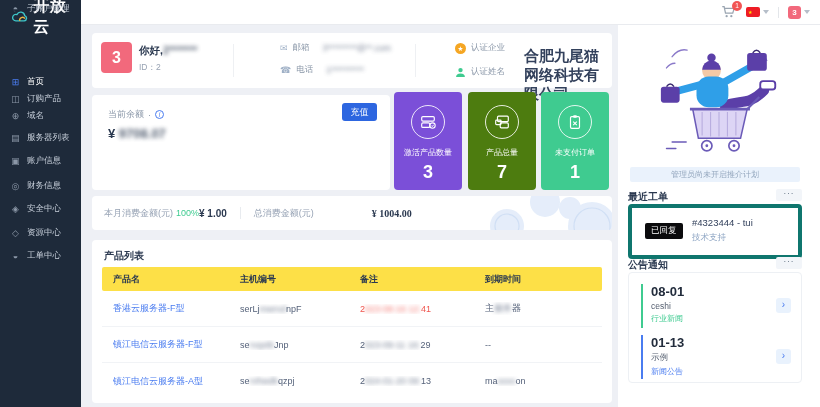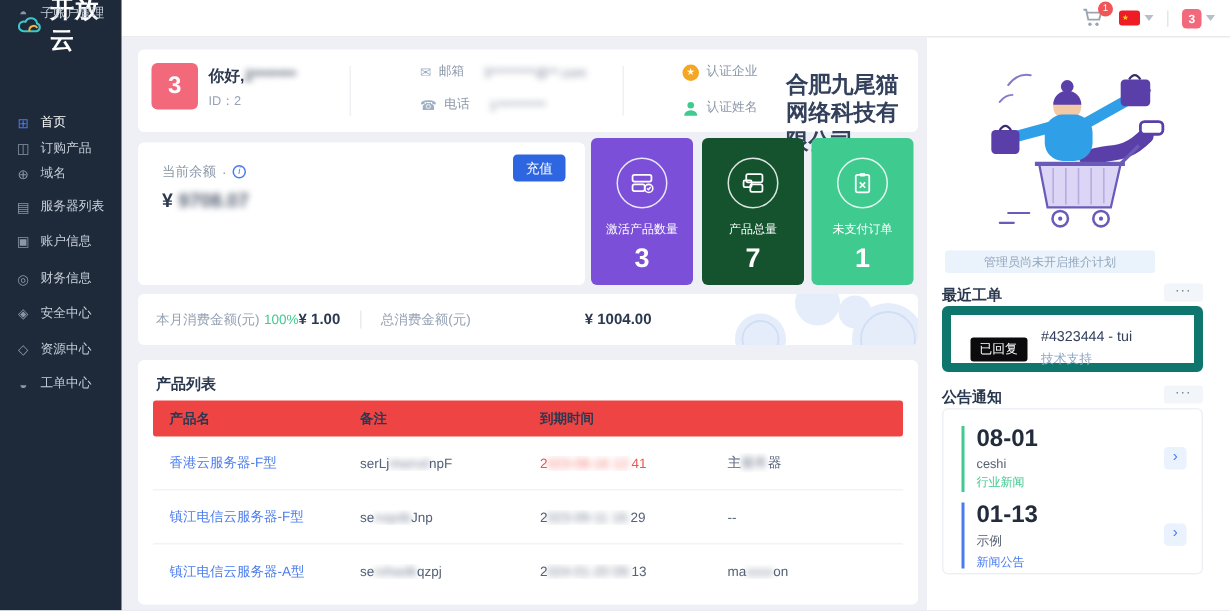--- a/index.html
+++ b/index.html
@@ -50,63 +50,63 @@
   
   .balance-card { left:11px; top:70px; width:298px; height:95px; }
   .bal-label { position:absolute; left:16px; top:13px; font-size:9px; color:#8a97a8; display:flex; align-items:center; gap:4px; }
   .info-ic { display:inline-block; width:9px; height:9px; border:1px solid #4a7cf0; border-radius:50%; color:#4a7cf0; font-size:6.5px; line-height:8px; text-align:center; font-style:italic; }
   .bal-amount { position:absolute; left:16px; top:31px; font-size:13px; color:#2b3950; font-weight:bold; }
   .recharge-btn { position:absolute; right:13px; top:8px; width:35px; height:18px; background:#2d66e0; color:#fff; font-size:9px; line-height:18px; text-align:center; border-radius:3px; cursor:pointer; }
 
   
   .stat { position:absolute; top:67px; width:68px; height:98px; border-radius:4px; color:#fff; text-align:center; cursor:pointer; }
   .stat.s0 { left:313px; background:#7b4fd8; }
-  .stat.s1 { left:387px; background:#14532d; }
+  .stat.s1 { left:387px; background:#4d7c0f; }
   .stat.s2 { left:460px; background:#3fcb90; }
   .stat-ic { margin:13px auto 0; width:34px; height:34px; border:1.4px solid rgba(255,255,255,.85); border-radius:50%; display:flex; align-items:center; justify-content:center; }
   .stat-label { margin-top:8px; font-size:8px; }
   .stat-val { margin-top:4px; font-size:18px; font-weight:bold; }
 
   
   .consume-card { left:11px; top:171px; width:520px; height:34px; overflow:hidden; }
   .consume-inner { position:absolute; inset:0; display:flex; align-items:center; font-size:9px; color:#96a2b4; }
   .c-val { font-size:10px; color:#2b3950; font-weight:bold; }
   .pct { color:#3fcb90; margin-left:3px; }
   .c-div { width:1px; height:12px; background:#e8ebef; margin:0 13px; }
   .coins { position:absolute; right:0; top:0; height:34px; }
 
   
   .product-card { left:11px; top:215px; width:520px; height:163px; }
   .pc-title { position:absolute; left:12px; top:9px; font-size:10px; font-weight:bold; color:#2b3950; }
   .ptable { position:absolute; left:10px; top:27px; width:500px; }
   .prow { display:grid; grid-template-columns:127px 120px 125px 1fr; align-items:center; }
-  .prow.head { height:24px; background:#ef4444; border-radius:2px; }
+  .prow.head { height:24px; background:#fde047; border-radius:2px; }
   .prow.body { height:36px; border-bottom:1px solid #f1f3f6; }
   .prow.body:last-child { border-bottom:none; }
   .pcell { padding-left:11px; font-size:9px; color:#55627a; white-space:nowrap; overflow:hidden; }
   .prow.head .pcell { color:#2b3950; font-weight:bold; font-size:9px; }
   .plink { color:#4a7cf0; cursor:pointer; }
   .pred { color:#f0564f; }
   .blur { filter:blur(2.1px); opacity:.8; }
 
   
   .rpanel { position:absolute; left:618px; top:25px; width:202px; bottom:0; background:#fff; }
   .illus { position:absolute; left:26px; top:8px; }
-  .promo-bar { position:absolute; left:12px; top:142px; width:140px; height:15px; background:#eaf2fc; border-radius:2px; color:#93a6bd; font-size:8px; line-height:15px; text-align:center; cursor:pointer; }
+  .promo-bar { position:absolute; left:12px; top:142px; width:170px; height:15px; background:#eaf2fc; border-radius:2px; color:#93a6bd; font-size:8px; line-height:15px; text-align:center; cursor:pointer; }
   .sec-title { position:absolute; left:10px; font-size:10px; font-weight:bold; color:#2b3950; }
   .more-btn { position:absolute; right:18px; width:26px; height:12px; background:#f2f5f9; border-radius:2px; color:#5b6b7d; font-size:8px; line-height:10px; text-align:center; letter-spacing:1px; cursor:pointer; }
-  .ticket-card { position:absolute; left:10px; top:179px; width:174px; height:44px; border:6px solid #0f766e; border-radius:4px; }
+  .ticket-card { position:absolute; left:10px; top:179px; width:174px; height:55px; border:4px solid #0f766e; border-radius:4px; }
   .ticket-badge { position:absolute; left:13px; top:15px; background:#0b0b0d; color:#fff; font-size:8.5px; padding:2px 6px; border-radius:2px; }
   .ticket-num { position:absolute; left:60px; top:9px; font-size:9.5px; color:#33415c; }
   .ticket-cat { position:absolute; left:60px; top:24px; font-size:8.5px; color:#8fa6c4; cursor:pointer; }
   .notice-card { position:absolute; left:10px; top:247px; width:174px; height:111px; border:1px solid #edf0f4; border-radius:4px; }
   .notice-item { position:absolute; left:12px; width:150px; height:44px; border-left:2px solid #3fcb90; padding-left:8px; cursor:pointer; }
   .notice-item.n1 { top:11px; }
   .notice-item.n2 { top:62px; border-left-color:#4a7cf0; }
-  .n-date { font-size:16px; font-weight:bold; color:#222c3c; }
+  .n-date { font-size:13px; font-weight:bold; color:#222c3c; }
   .n-title { font-size:8.5px; color:#555f70; margin-top:2px; }
   .n-cat { font-size:8px; margin-top:2px; }
   .n-cat.green { color:#3fcb90; } .n-cat.blue { color:#4a7cf0; }
   .n-chevron { position:absolute; right:0px; top:14px; width:15px; height:15px; background:#e9f2fd; border-radius:3px; color:#4a7cf0; font-size:10px; line-height:14px; text-align:center; cursor:pointer; }
 </style>
 </head>
 <body>
 
 <div class="screen">
 
@@ -275,29 +275,30 @@
           <circle cx="205" cy="30" r="18"></circle>
             <circle cx="120" cy="30" r="12"></circle>
         </g>
       </svg>
       <div class="consume-inner">
         <span style="margin-left:12px;">本月消费金额(元)</span>
         <span class="pct">100%</span>
         <span class="c-val" style="">¥ 1.00</span>
         <span class="c-div"></span>
         <span>总消费金额(元)</span>
-        <span class="c-val" style="margin-left:76px;">¥ 1004.00</span>
+        <span class="c-val" style="margin-left:58px;font-family:Liberation Serif, serif;">¥ 1004.00</span>
       </div>
     </div>
 
     <div class="card product-card">
       <div class="pc-title">产品列表</div>
       <div class="ptable">
         <div class="prow head">
           <div class="pcell">产品名</div>
+          <div class="pcell">主机编号</div>
           <div class="pcell">备注</div>
           <div class="pcell">到期时间</div>
         </div>
         <div class="prow body">
           <div class="pcell plink">香港云服务器-F型</div>
           <div class="pcell"><span>serLj</span><span class="blur">mwrvd</span><span>npF</span></div>
           <div class="pcell pred"><span>2</span><span class="blur">023-08-16 12:</span><span>41</span></div>
           <div class="pcell"><span>主</span><span class="blur">服务</span><span>器</span></div>
         </div>
         <div class="prow body">

